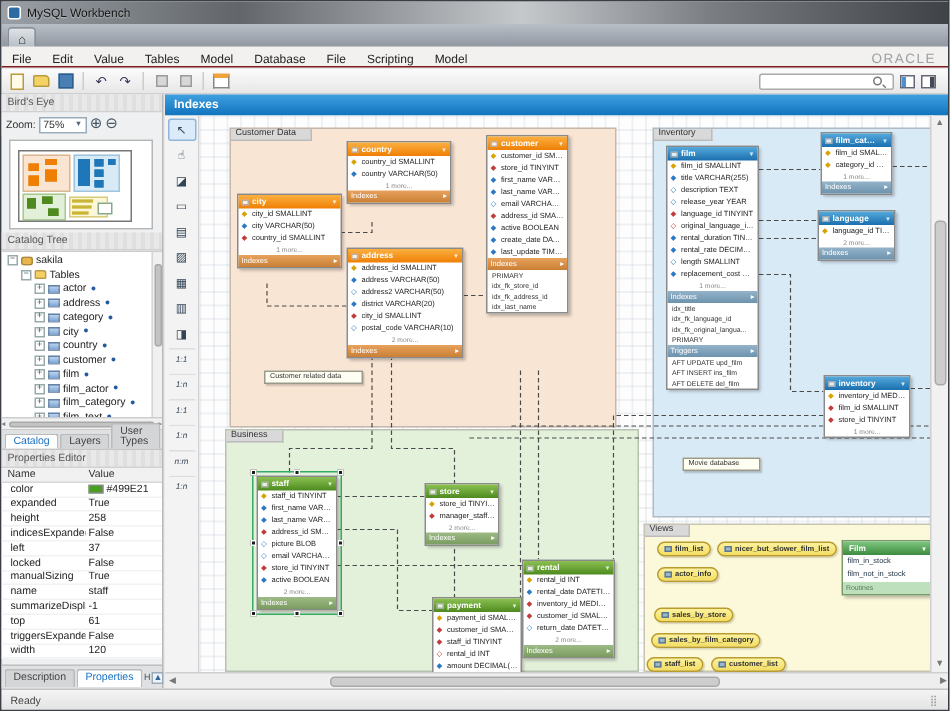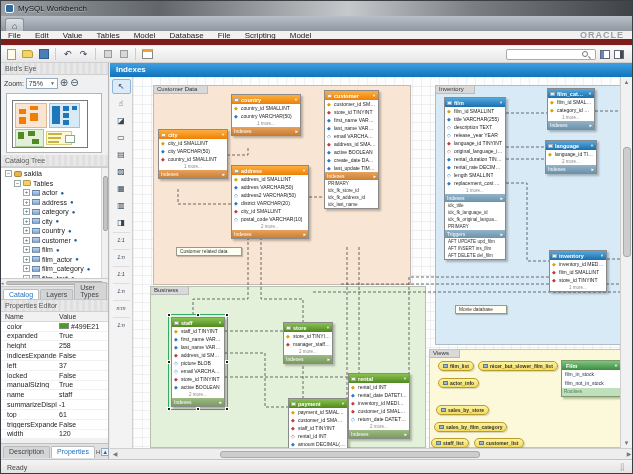--- a/index.html
+++ b/index.html
@@ -14,24 +14,24 @@
   .titlebar .appicon{width:9px;height:9px;background:#2d6ca2;border:1px solid #fff;border-radius:2px;margin-right:4px;}
   .titlebar .title{font-size:8px;color:#111;text-shadow:0 1px 1px rgba(255,255,255,.5);}
   .tabbar{position:absolute;left:0;top:15px;width:100%;height:16px;
     background:linear-gradient(#b9bfc7,#8d949d);display:flex;align-items:flex-end;padding-left:4px;}
   .tab{height:14px;display:flex;align-items:center;gap:4px;padding:0 7px;font-size:7.5px;color:#222;
     background:linear-gradient(#dfe3e7,#b6bcc4);border:1px solid #8a9099;border-bottom:none;
     border-radius:3px 3px 0 0;margin-right:2px;}
   .tab.active{background:#f6f6f6;color:#000;}
   .tab .x{color:#666;font-size:7px;}
   .tab.home{padding:0 6px;font-size:9px;color:#333;}
-  .menubar{position:absolute;left:0;top:30px;width:100%;height:14px;background:#f2f1ef;border-bottom:6px solid #7f1d1d;
-    display:flex;align-items:center;font-size:8px;color:#222;}
+  .menubar{position:absolute;left:0;top:30px;width:100%;height:14px;background:#f2f1ef;border-bottom:1px solid #7f1d1d;
+    display:flex;align-items:flex-end;font-size:8px;color:#222;}
   .menubar span.mi{padding:0 7px;}
-  .menubar .brand{margin-left:auto;margin-right:8px;font-size:9px;font-weight:bold;color:#9aa0a4;letter-spacing:1px;}
+  .menubar .brand{margin-left:auto;margin-right:8px;font-size:9px;font-weight:normal;color:#9aa0a4;letter-spacing:1px;}
   .toolbar{position:absolute;left:0;top:45px;width:100%;height:17px;background:linear-gradient(#fbfbfb,#e7e7e7);
     border-bottom:1px solid #cfcfcf;display:flex;align-items:center;padding:0 4px;gap:3px;}
   .tbtn{width:13px;height:13px;display:flex;align-items:center;justify-content:center;font-size:9px;color:#335;}
   .tb-page{width:9px;height:11px;background:#fffbe8;border:1px solid #b79b3c;}
   .tb-folder{width:11px;height:8px;background:#f5d264;border:1px solid #b79b3c;border-radius:1px 3px 1px 1px;}
   .tb-save{width:10px;height:10px;background:#4a7fb5;border:1px solid #2d5e8e;}
   .tb-small{width:8px;height:8px;background:#d7d7d7;border:1px solid #9a9a9a;}
   .tb-window{width:11px;height:10px;background:#fff;border:1px solid #888;border-top:3px solid #f0a23c;}
   .tsep{width:1px;height:12px;background:#ccc;margin:0 2px;}
   .toolbar .right{margin-left:auto;display:flex;align-items:center;gap:4px;padding-right:4px;}

